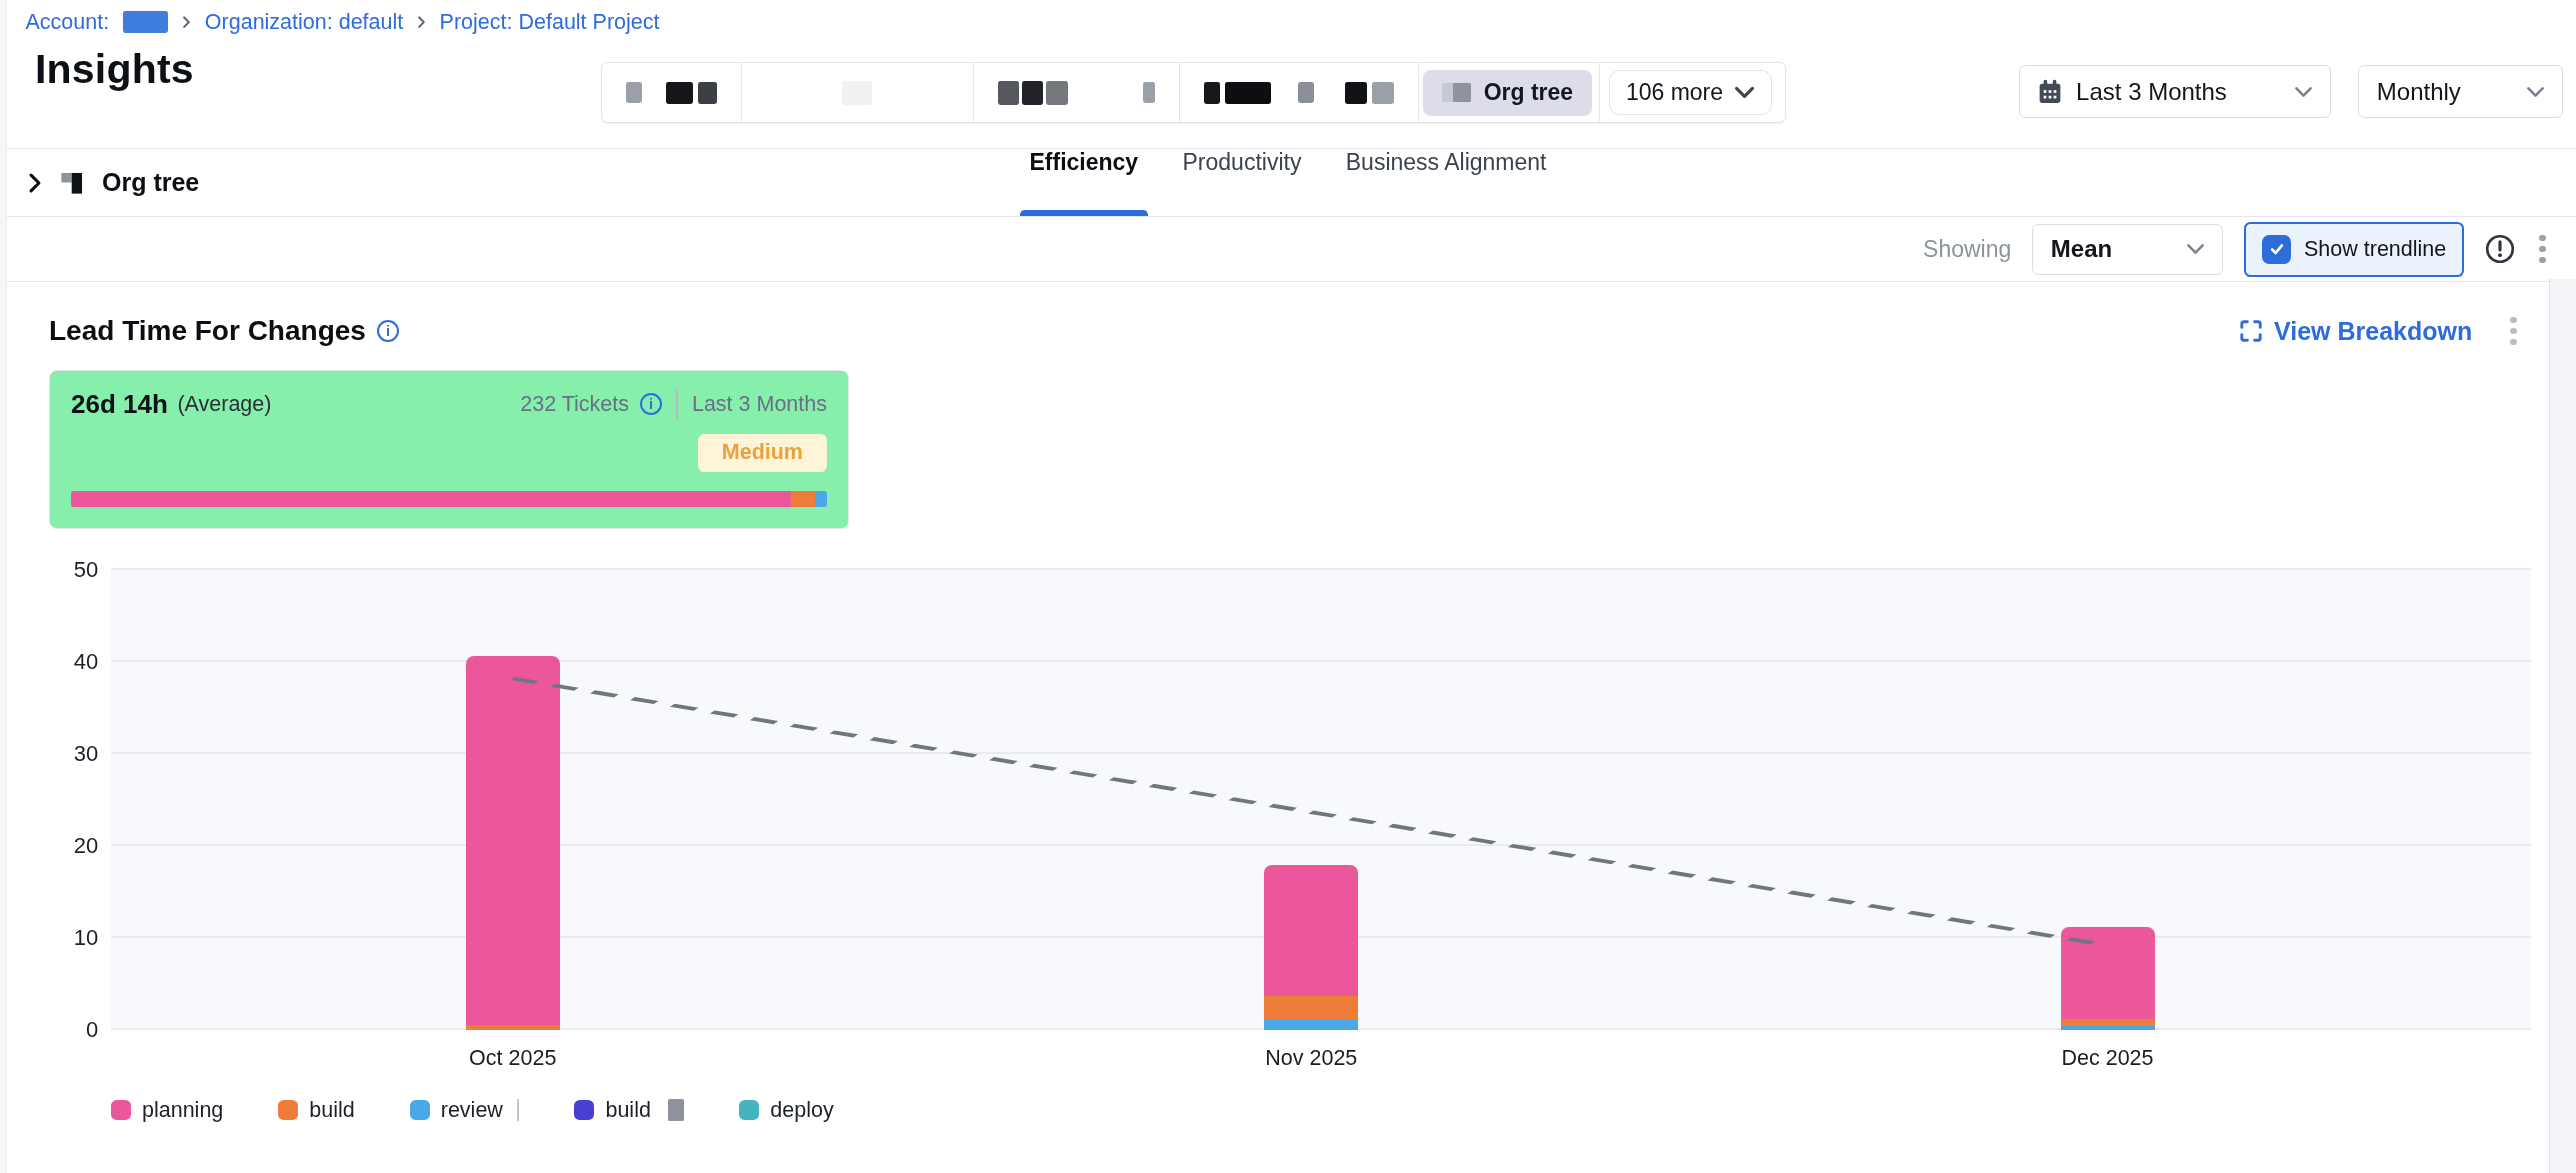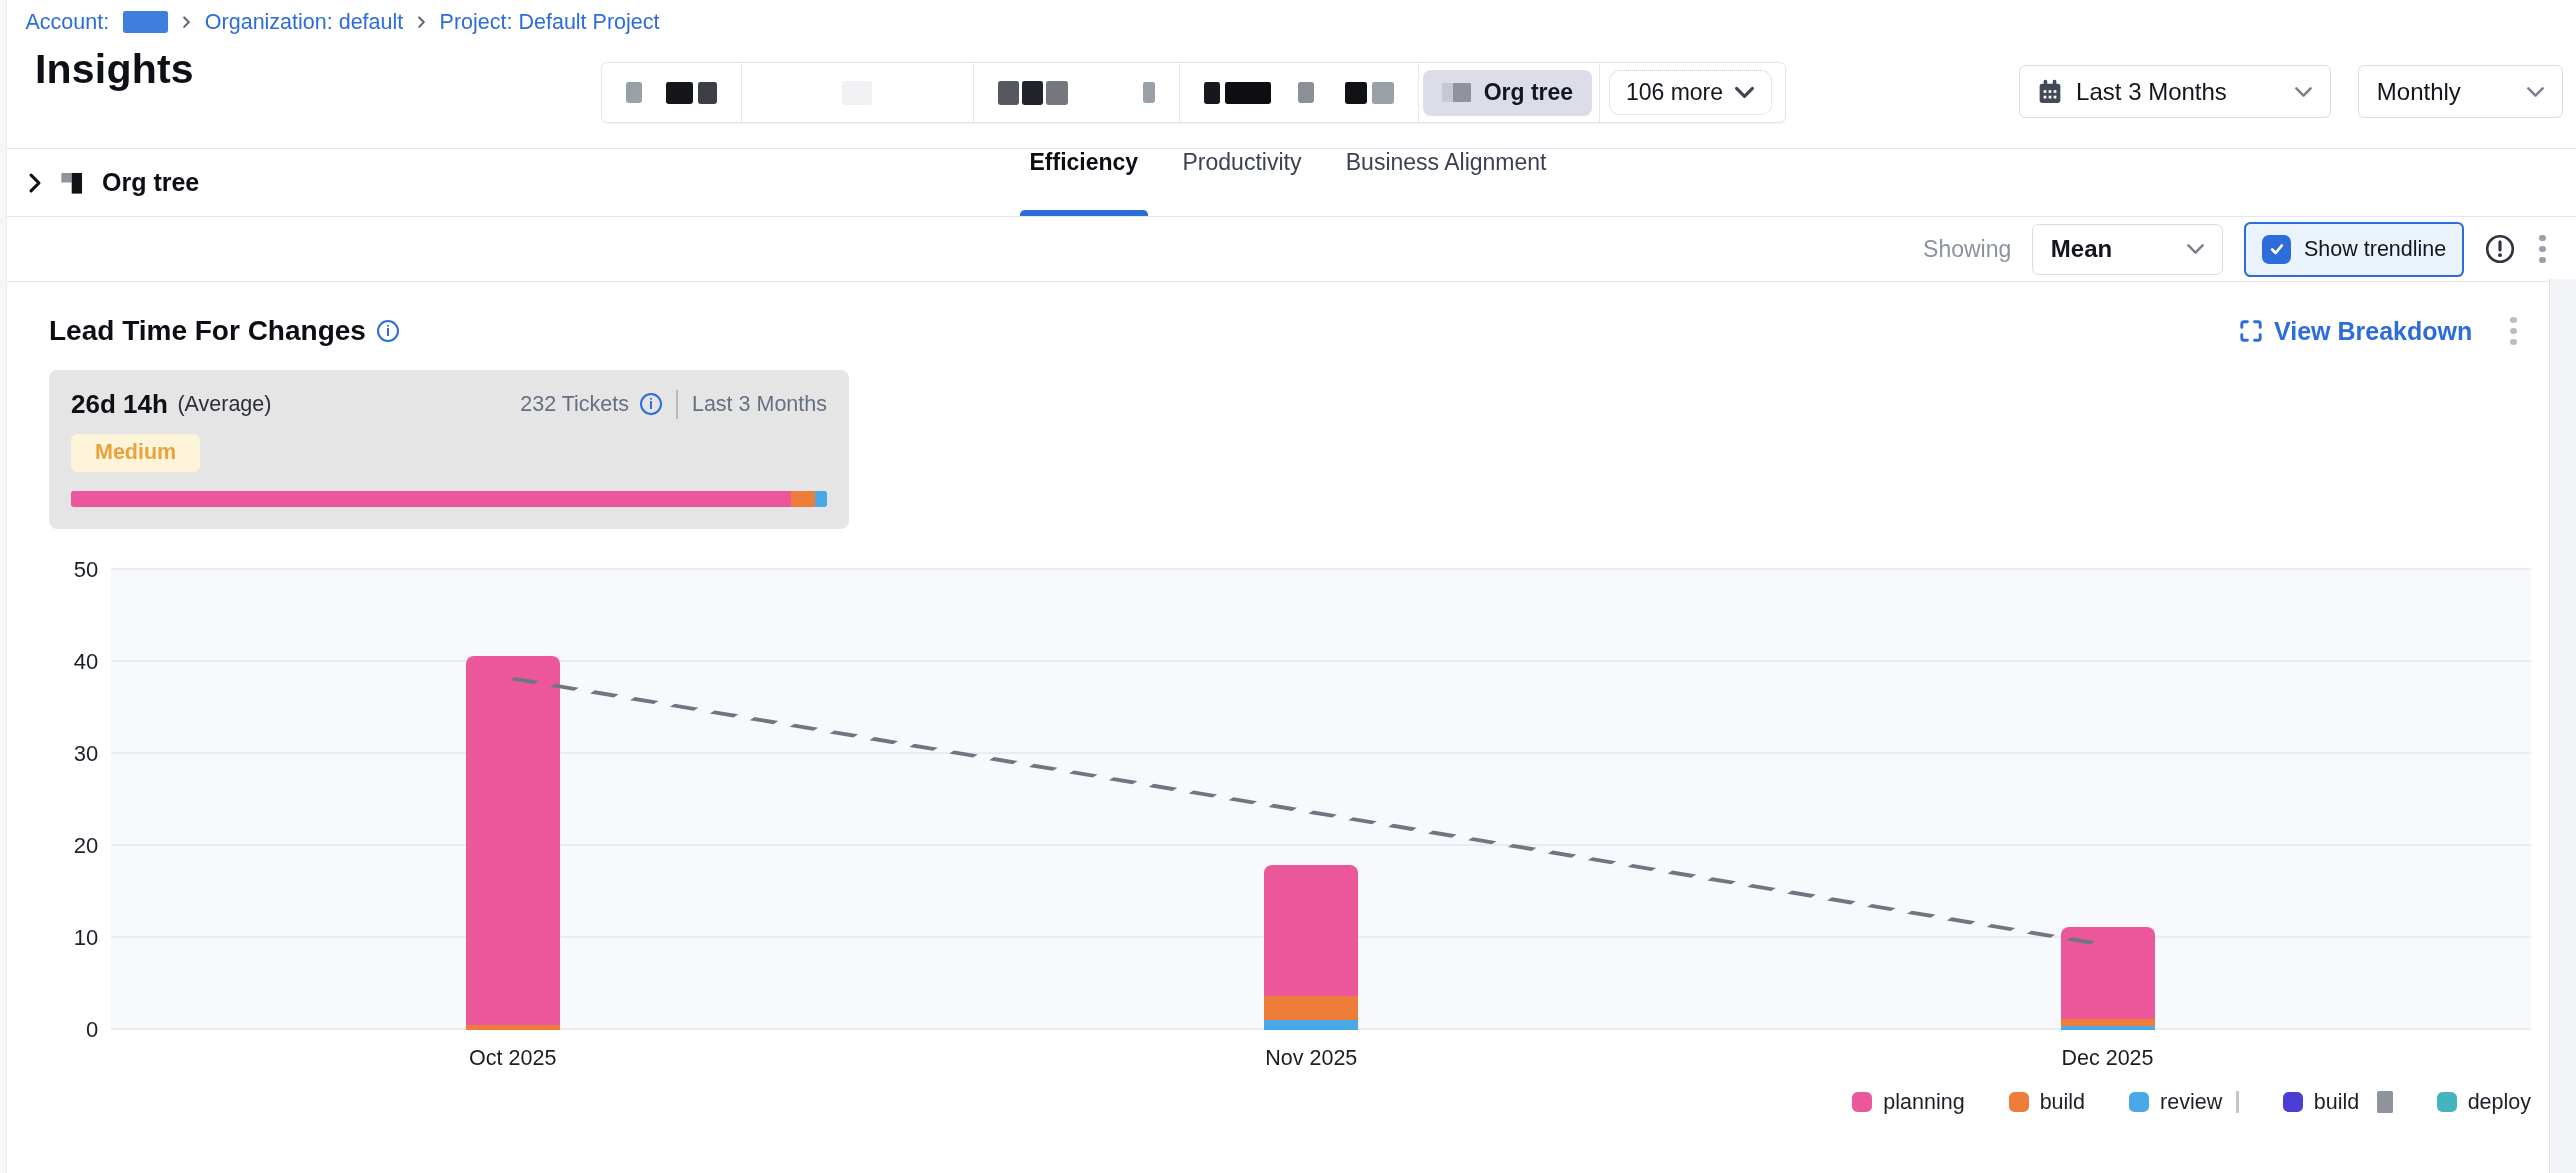--- a/index.html
+++ b/index.html
@@ -57,21 +57,21 @@
   .scrollbar{position:absolute;right:0;top:279px;bottom:0;width:26px;background:#f3f4f8;border-left:0.8px solid #dfe1e7;z-index:5;}
 
   .metric-row{display:flex;align-items:center;margin-top:29px;height:40px;}
   .metric-title{font-size:28px;font-weight:700;color:#0b0e13;display:flex;align-items:center;gap:11px;}
   .info-i{width:22px;height:22px;border:2px solid #2d6cdb;border-radius:50%;color:#2d6cdb;display:inline-flex;align-items:center;justify-content:center;font-size:14.3px;font-weight:700;box-sizing:border-box;cursor:pointer;}
   .metric-spacer{flex:1;}
   .view-breakdown{display:flex;align-items:center;gap:11px;color:#2d6cdb;font-size:25px;font-weight:700;cursor:pointer;}
   .metric-kebab{margin-left:35px;margin-right:11px;}
   .metric-kebab i{background:#b9bdc6;}
 
-  .card{margin-top:19px;width:800px;box-sizing:border-box;border:1.2px solid #e4e6eb;border-radius:8px;padding:17.5px 21px 21px 21px;background:#e5e5e5;}
+  .card{margin-top:19px;width:800px;box-sizing:border-box;border:1.2px solid #e4e6eb;border-radius:8px;padding:17.5px 21px 21px 21px;background:#86efac;text-align:right;}
   .card-top{display:flex;align-items:center;}
   .card-value{font-size:26px;font-weight:700;color:#0d1016;}
   .card-qual{font-size:21.5px;color:#2a2f38;margin-left:9.6px;}
   .card-meta{margin-left:auto;display:flex;align-items:center;gap:11px;font-size:21.5px;color:#667083;}
   .meta-sep{width:1.6px;height:29px;background:#b6bac2;margin:0 3.2px;}
   .badge{display:inline-block;margin-top:14.3px;background:#fdf4d9;color:#e9a33c;font-weight:700;font-size:21.5px;padding:6.4px 24px;border-radius:6.4px;}
   .mini-bar{margin-top:19px;height:16px;display:flex;border-radius:2.4px;overflow:hidden;}
   .mini-bar div{height:100%;}
 
   
@@ -80,21 +80,21 @@
   .y-axis{position:relative;width:62px;height:460px;flex:none;}
   .ytick{position:absolute;right:12.7px;transform:translateY(50%);font-size:22px;color:#1b2029;}
   .plot{position:relative;flex:1;height:460px;background:#f8f9fd;}
   .gridline{position:absolute;left:0;right:0;height:1.2px;background:#e9ebf1;}
   .bar{position:absolute;bottom:0;height:100%;width:94px;transform:translateX(-50%);display:flex;flex-direction:column;justify-content:flex-end;}
   .seg{width:100%;}
   .seg:first-child{border-radius:8px 8px 0 0;}
   .trend-svg{position:absolute;inset:0;width:100%;height:100%;z-index:3;pointer-events:none;}
   .x-axis{position:relative;height:51px;margin-left:62px;}
   .xlabel{position:absolute;top:16px;transform:translateX(-50%);font-size:21.5px;color:#191d24;white-space:nowrap;}
-  .legend{display:flex;justify-content:flex-end;align-items:center;gap:44px;margin-top:9px;margin-left:62px;}
+  .legend{display:flex;justify-content:flex-start;align-items:center;gap:55px;margin-top:17px;margin-left:62px;}
   .legend-item{display:flex;align-items:center;gap:11px;font-size:21.5px;color:#1b2029;}
   .swatch{width:20px;height:20px;border-radius:5.6px;flex:none;}
   .lg-mark-line{width:2.4px;height:21.5px;background:#c3c6cc;margin-left:3.2px;}
   .lg-mark-block{width:16px;height:21.5px;background:#8f939c;border-radius:1.6px;margin-left:6.4px;}
 </style>
 </head>
 <body>
 
 <div class="page">
   <div class="left-strip"></div>

